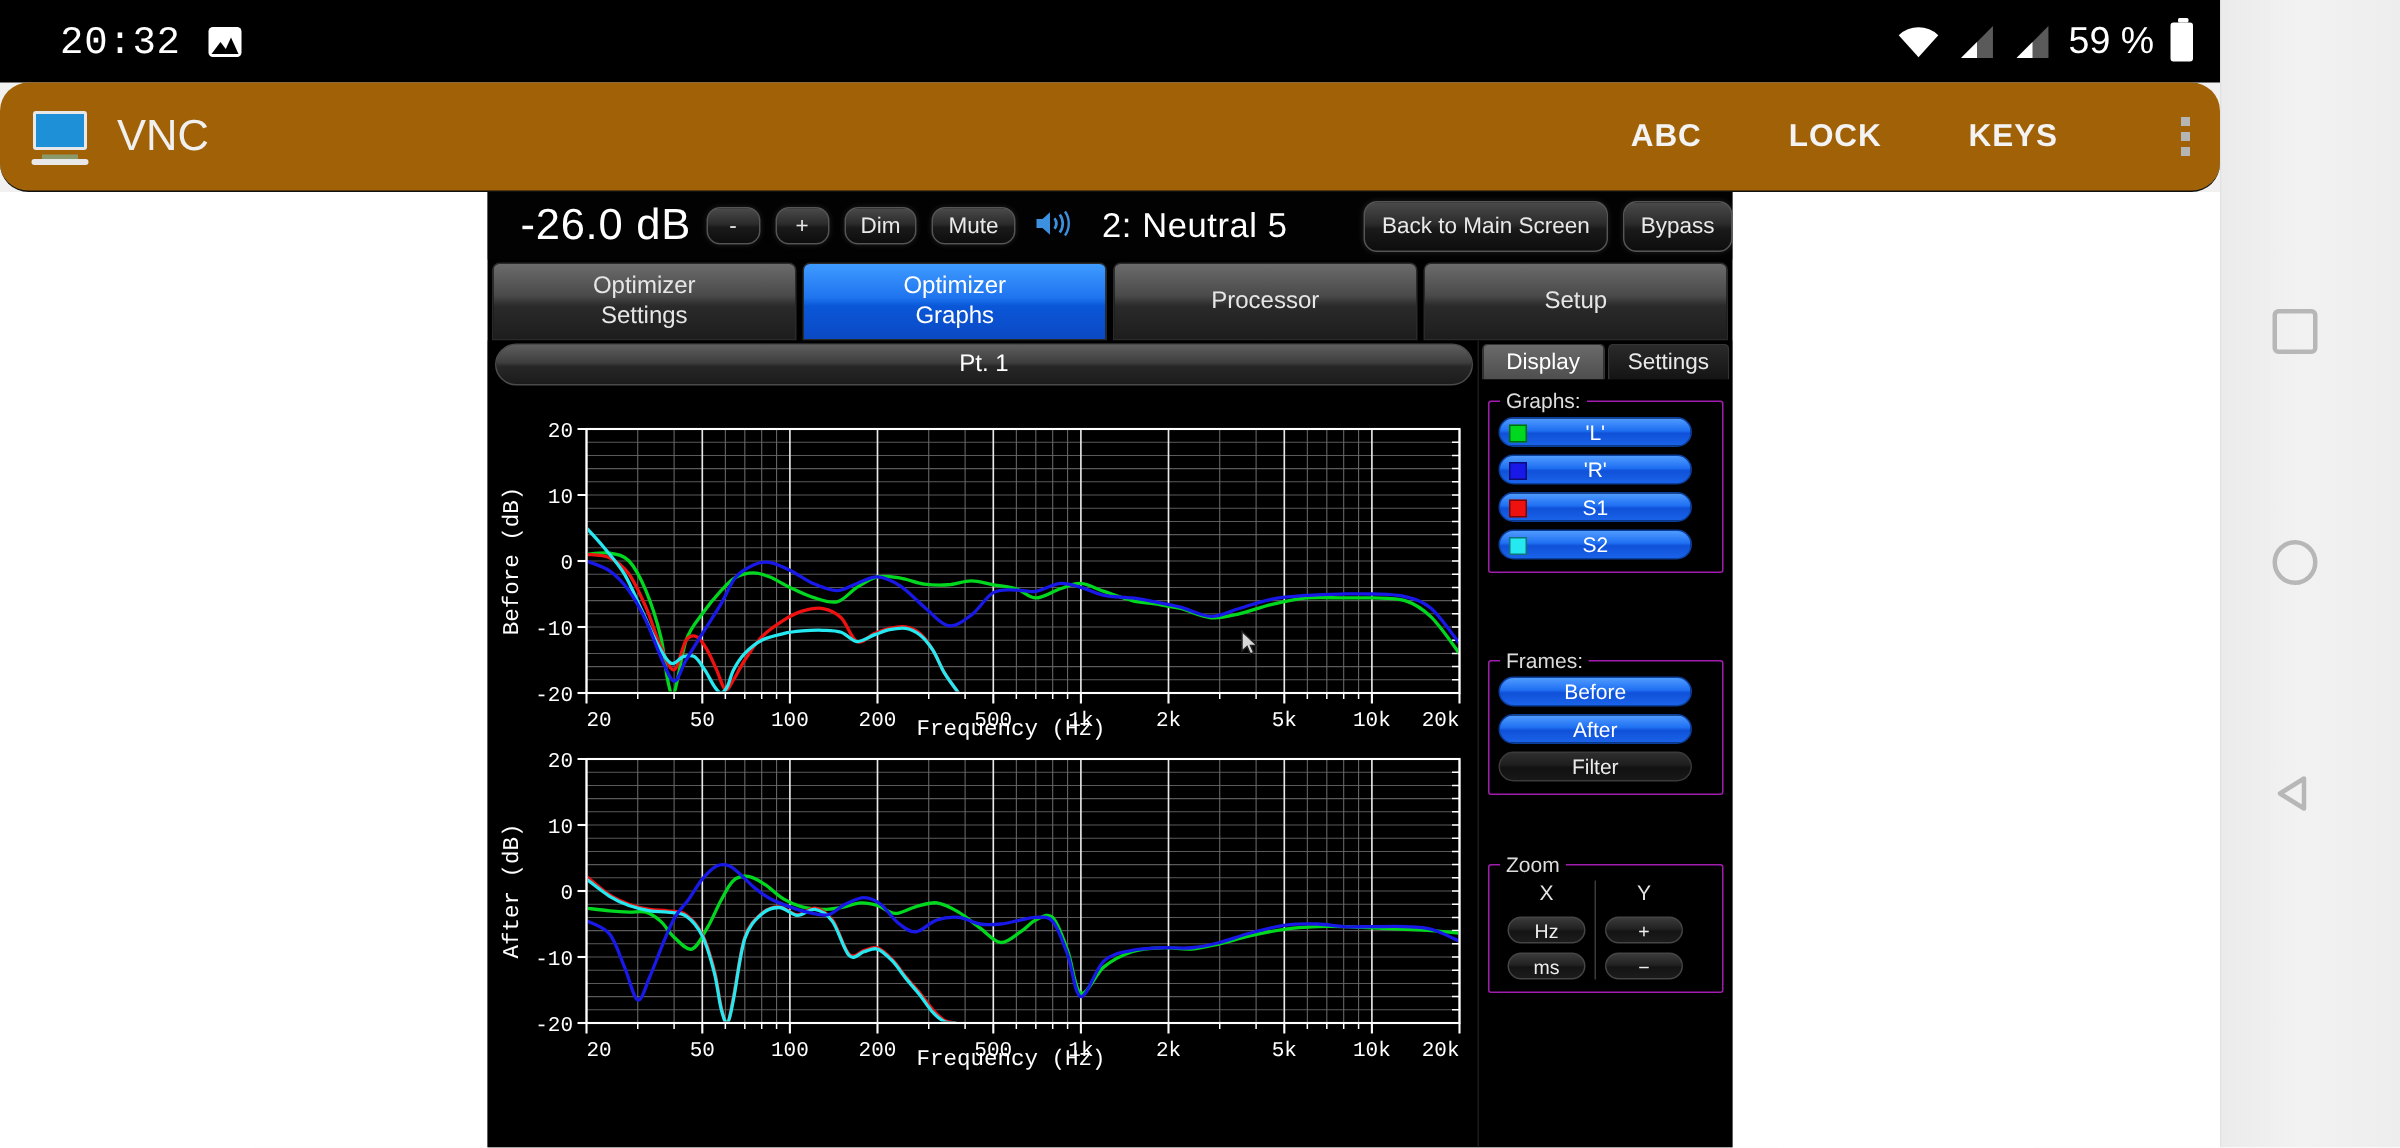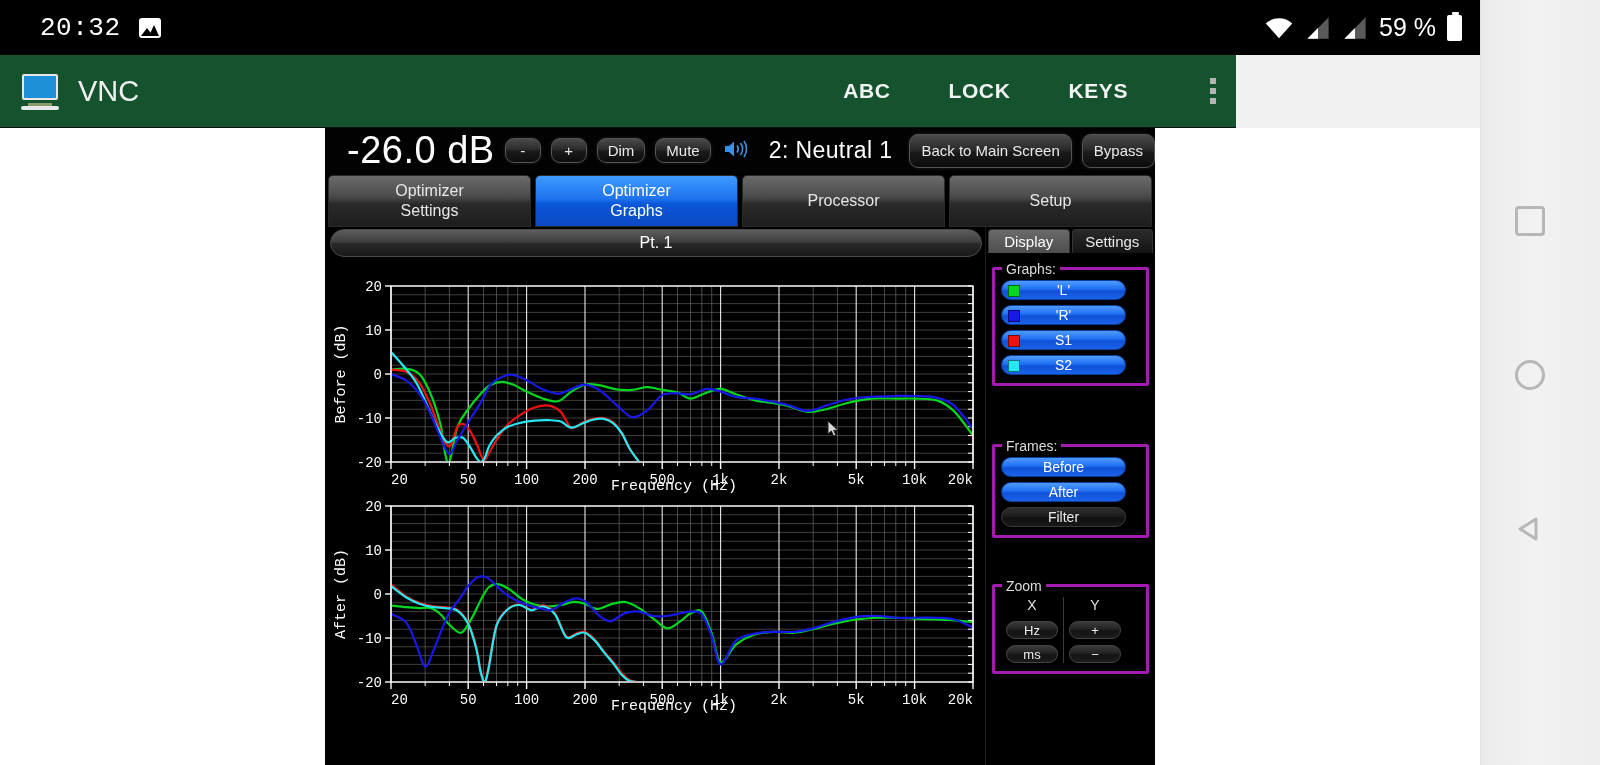--- a/index.html
+++ b/index.html
@@ -35,25 +35,26 @@
   }
   .sb-right { display: flex; align-items: center; gap: 11px; }
   .sb-batt-text { font-size: 25px; }
   .batt {
     width: 15px; height: 26px; border: 2px solid #fff; border-radius: 2px; position: relative; background: #fff;
   }
   .batt::before { content:""; position:absolute; top:-5px; left:3px; width:7px; height:3px; background:#fff; border-radius:1px;}
 
   
   .vncbar {
-    position: absolute; left: 0; top: 55px; width: 1236px; height: 73px;
-    background: #14532d;
+    position: absolute; left: 0; top: 55px; width: 1480px; height: 73px;
+    background: #a16207;
     display: flex; align-items: center; justify-content: space-between;
     padding: 0 20px 0 20px;
     border-bottom: 1px solid #111;
+    border-radius: 19px;
   }
   .vnc-left { display: flex; align-items: center; gap: 16px; }
   .vnc-monitor { width: 42px; height: 34px; position: relative; }
   .vnc-screen { position:absolute; left:2px; top:0; width:36px; height:26px; background:#1e90d8; border:2px solid #e8e8e8; border-radius:2px;}
   .vnc-stand { position:absolute; left:8px; bottom:0px; width:24px; height:5px; background:#8a9a6b; }
   .vnc-base  { position:absolute; left:1px; bottom:-2px; width:38px; height:4px; background:#e8e8e8; border-radius:2px;}
   .vnc-title { color: #f0f0f0; font-size: 29px; }
   .vnc-right { display: flex; align-items: center; gap: 58px; }
   .vnc-btn { color: #f3f3f3; font-size: 21px; font-weight: bold; letter-spacing: .6px; cursor: pointer; }
   .vnc-dots { display: flex; flex-direction: column; gap: 4px; margin-left: 24px; cursor: pointer; }
@@ -74,21 +75,21 @@
 
   
   .app {
     position: absolute; left: 325px; top: 128px; width: 830px; height: 637px;
     background: #000; overflow: hidden;
     font-family: "Liberation Sans", sans-serif;
   }
 
   
   .topstrip { height: 45px; display:flex; align-items:center; gap:10px; padding-left: 22px; background:#020202; }
-  .db-readout { color:#fff; font-size:38px; letter-spacing: .5px; }
+  .db-readout { color:#fff; font-size:29px; letter-spacing: .5px; }
   .pillbtn {
     background: linear-gradient(to bottom,#4a4a4a 0%, #2b2b2b 45%, #1a1a1a 55%, #0d0d0d 100%);
     border:1px solid #555; border-radius: 9px; color:#e9e9e9;
     display:flex; align-items:center; justify-content:center; cursor:pointer;
     box-shadow: 0 0 4px rgba(255,255,255,.12);
   }
   .pill-sm { width:36px; height:25px; font-size:15px; }
   .pill-md { height:25px; padding:0 10px; font-size:15px; }
   .spk { color:#3d8fe0; font-size:21px; margin-left:2px; line-height:1; }
   .preset { color:#fff; font-size:23px; margin-left:10px; letter-spacing:.4px; }
@@ -137,21 +138,21 @@
   .chartwrap + .chartwrap { margin-top: 2px; }
   .chart-svg { display:block; }
 
   
   .rtabs { display:flex; gap:2px; padding: 2px 2px 0 2px; height:26px; }
   .rtab { flex:1; display:flex; align-items:center; justify-content:center; font-size:15px; color:#e9e9e9;
           border-radius:4px 4px 0 0; cursor:pointer;
           background: linear-gradient(to bottom,#2a2a2a,#141414); border:1px solid #343434; border-bottom:none;}
   .rtab.active { background: linear-gradient(to bottom,#6a6a6a,#4e4e4e); color:#fff; }
 
-  .group { margin: 14px 6px 0 6px; border:3px solid #a21caf; border-radius:2px; padding: 10px 20px 8px 6px; position:relative; }
+  .group { margin: 14px 6px 0 6px; border:1px solid #a21caf; border-radius:2px; padding: 10px 20px 8px 6px; position:relative; }
   .group-title { position:absolute; top:-9px; left:7px; background:#000; color:#dcdcdc; font-size:14px; padding:0 4px; }
   .rowbtn {
     height:20px; margin-bottom:5px; border-radius:10px; position:relative;
     display:flex; align-items:center; justify-content:center; font-size:14px; color:#fff; cursor:pointer;
     background: linear-gradient(to bottom,#4f9bff 0%, #1f6ff2 45%, #0f51d8 55%, #1a63e8 100%);
     border:1px solid #0b3f9e;
   }
   .rowbtn.off {
     background: linear-gradient(to bottom,#2e2e2e 0%, #1d1d1d 45%, #111 55%, #181818 100%);
     border:1px solid #3a3a3a; color:#eaeaea;
@@ -231,21 +232,21 @@
       <span class="pillbtn pill-md">Dim</span>
       <span class="pillbtn pill-md">Mute</span>
       <span class="spk">
         <svg width="26" height="20" viewBox="0 0 26 20">
           <path d="M2 7 H6 L11 2.5 V17.5 L6 13 H2 Z" fill="#3d8fe0"></path>
           <path d="M14 6.5 a6 6 0 0 1 0 7" stroke="#3d8fe0" stroke-width="1.8" fill="none"></path>
           <path d="M17.5 4 a10 10 0 0 1 0 12" stroke="#3d8fe0" stroke-width="1.8" fill="none"></path>
           <path d="M21 2 a14 14 0 0 1 0 16" stroke="#3d8fe0" stroke-width="1.6" fill="none"></path>
         </svg>
       </span>
-      <span class="preset">2: Neutral  1</span>
+      <span class="preset">2: Neutral  5</span>
       <span class="topright">
         <span class="pillbtn pill-wide">Back to Main Screen</span>
         <span class="pillbtn pill-wide">Bypass</span>
       </span>
     </div>
 
     <div class="maintabs">
       <div class="mtab">
         <span>Optimizer</span>
         <span>Settings</span>

